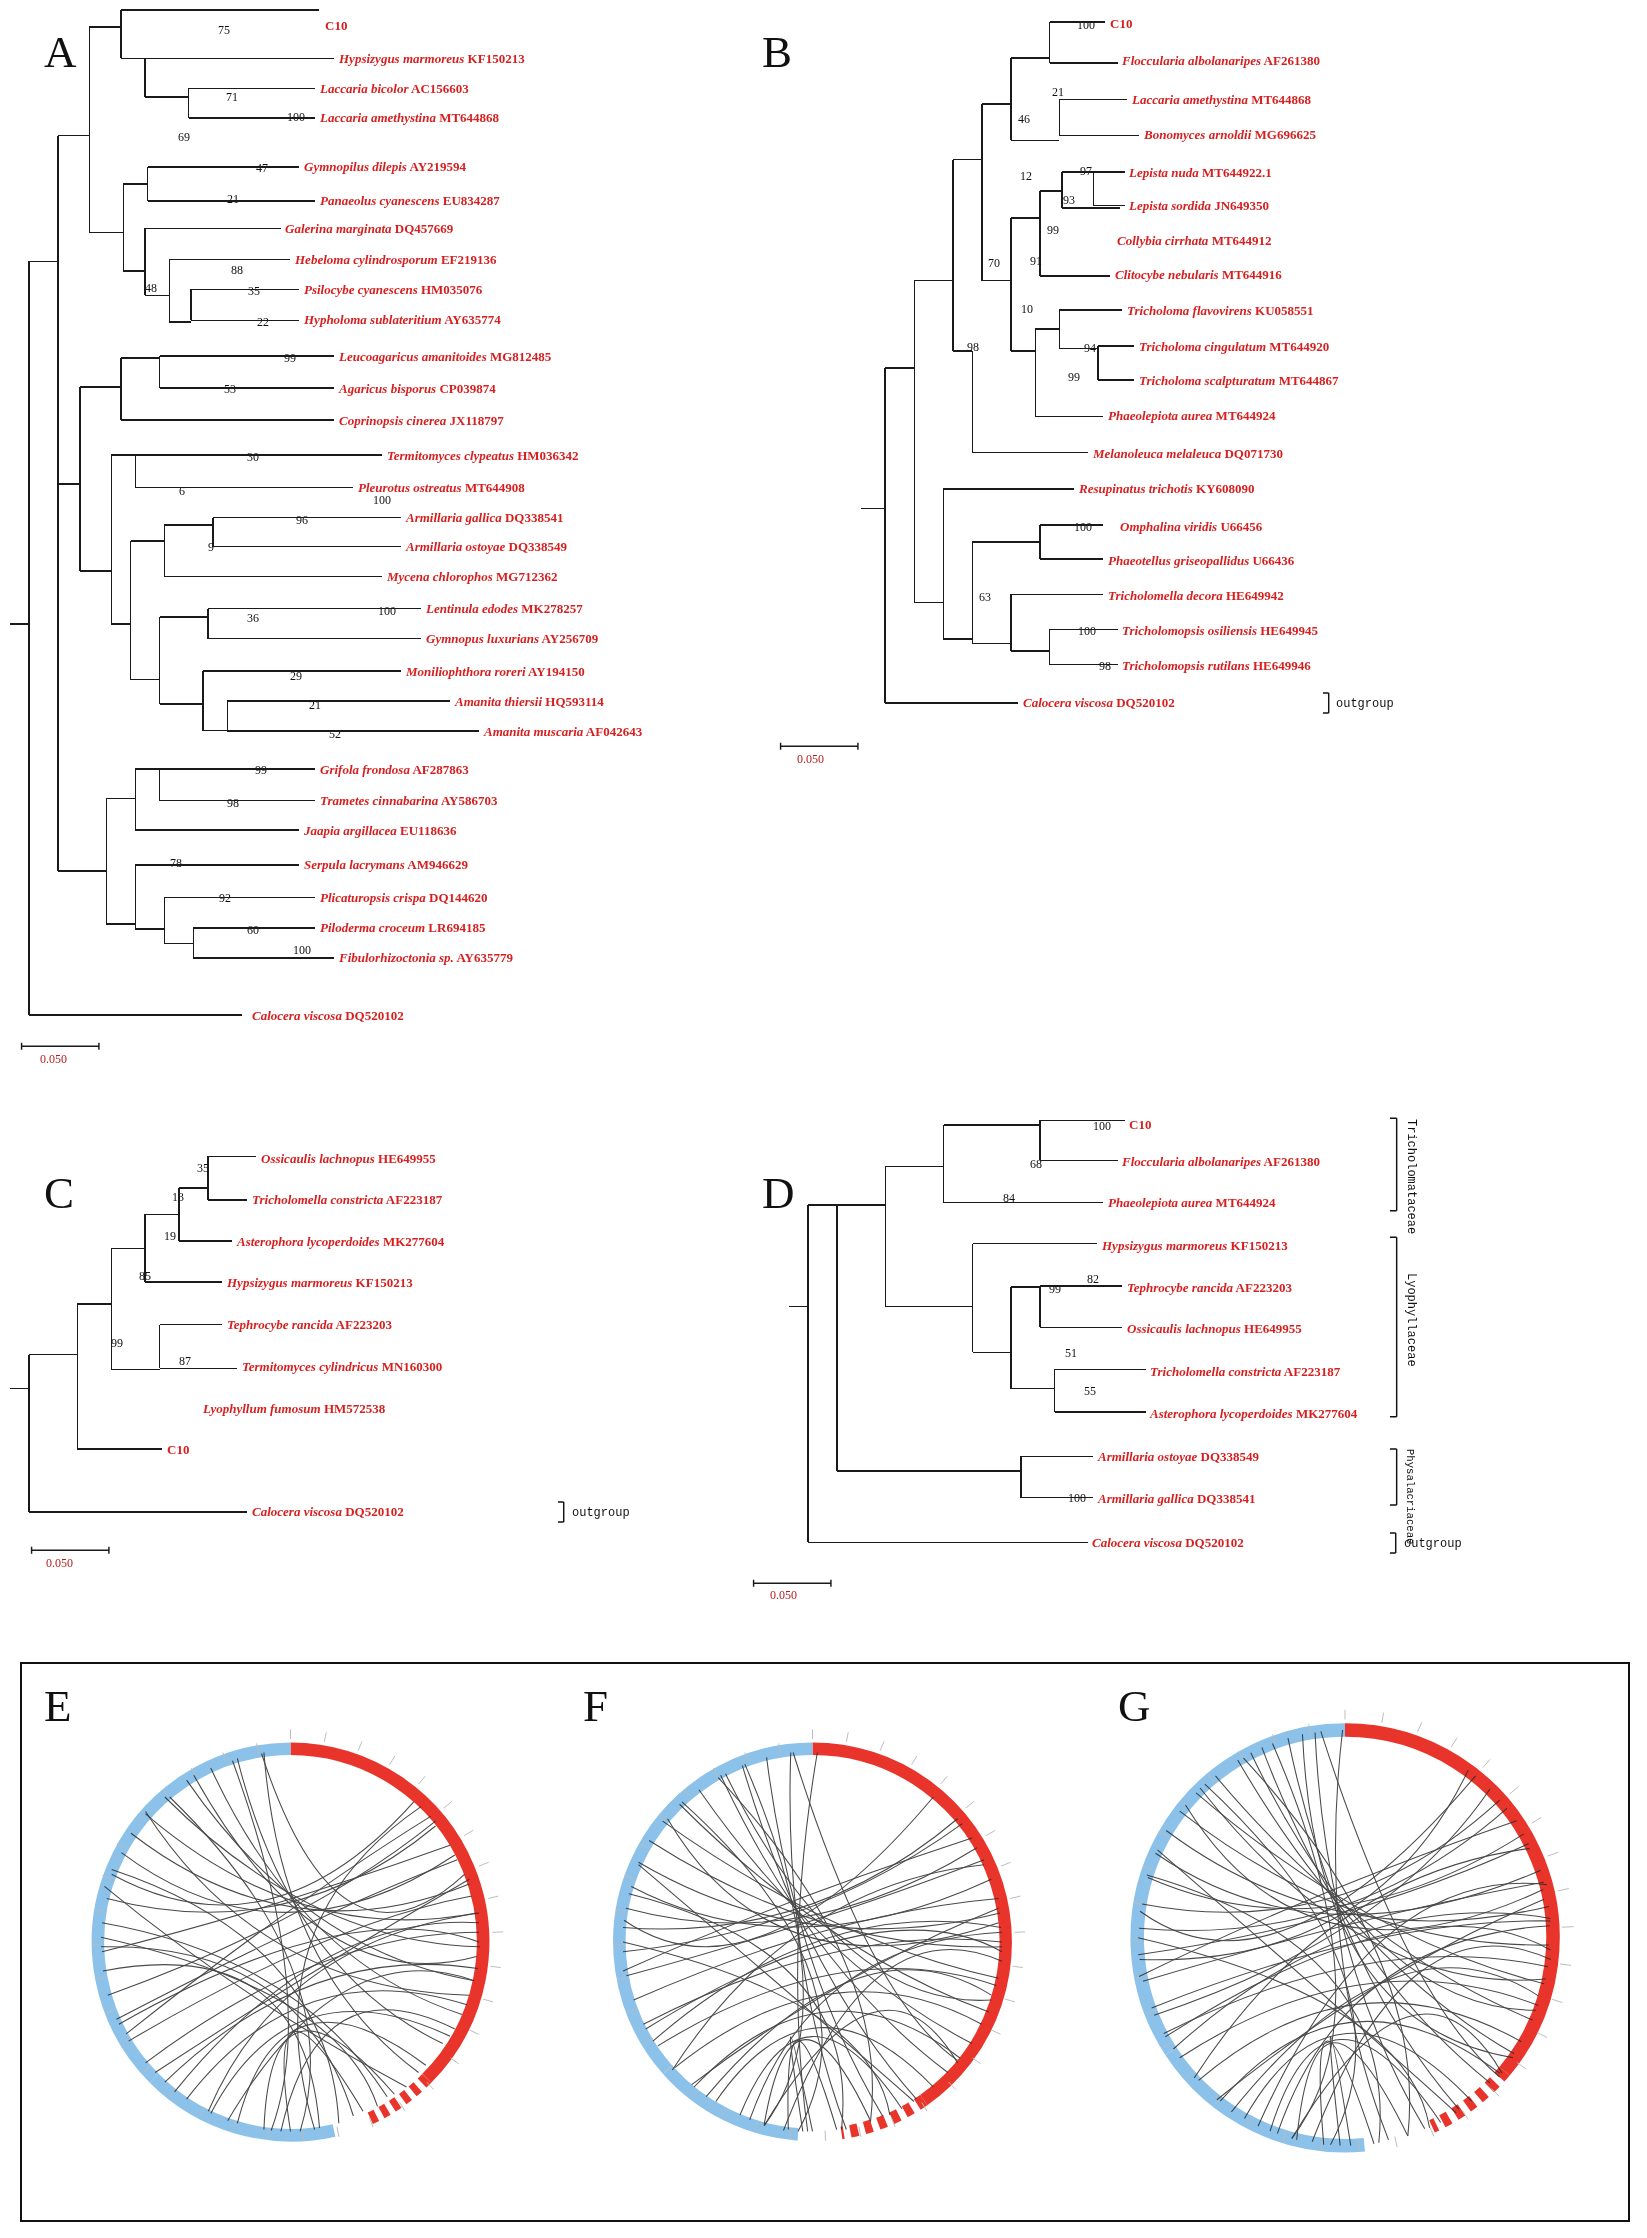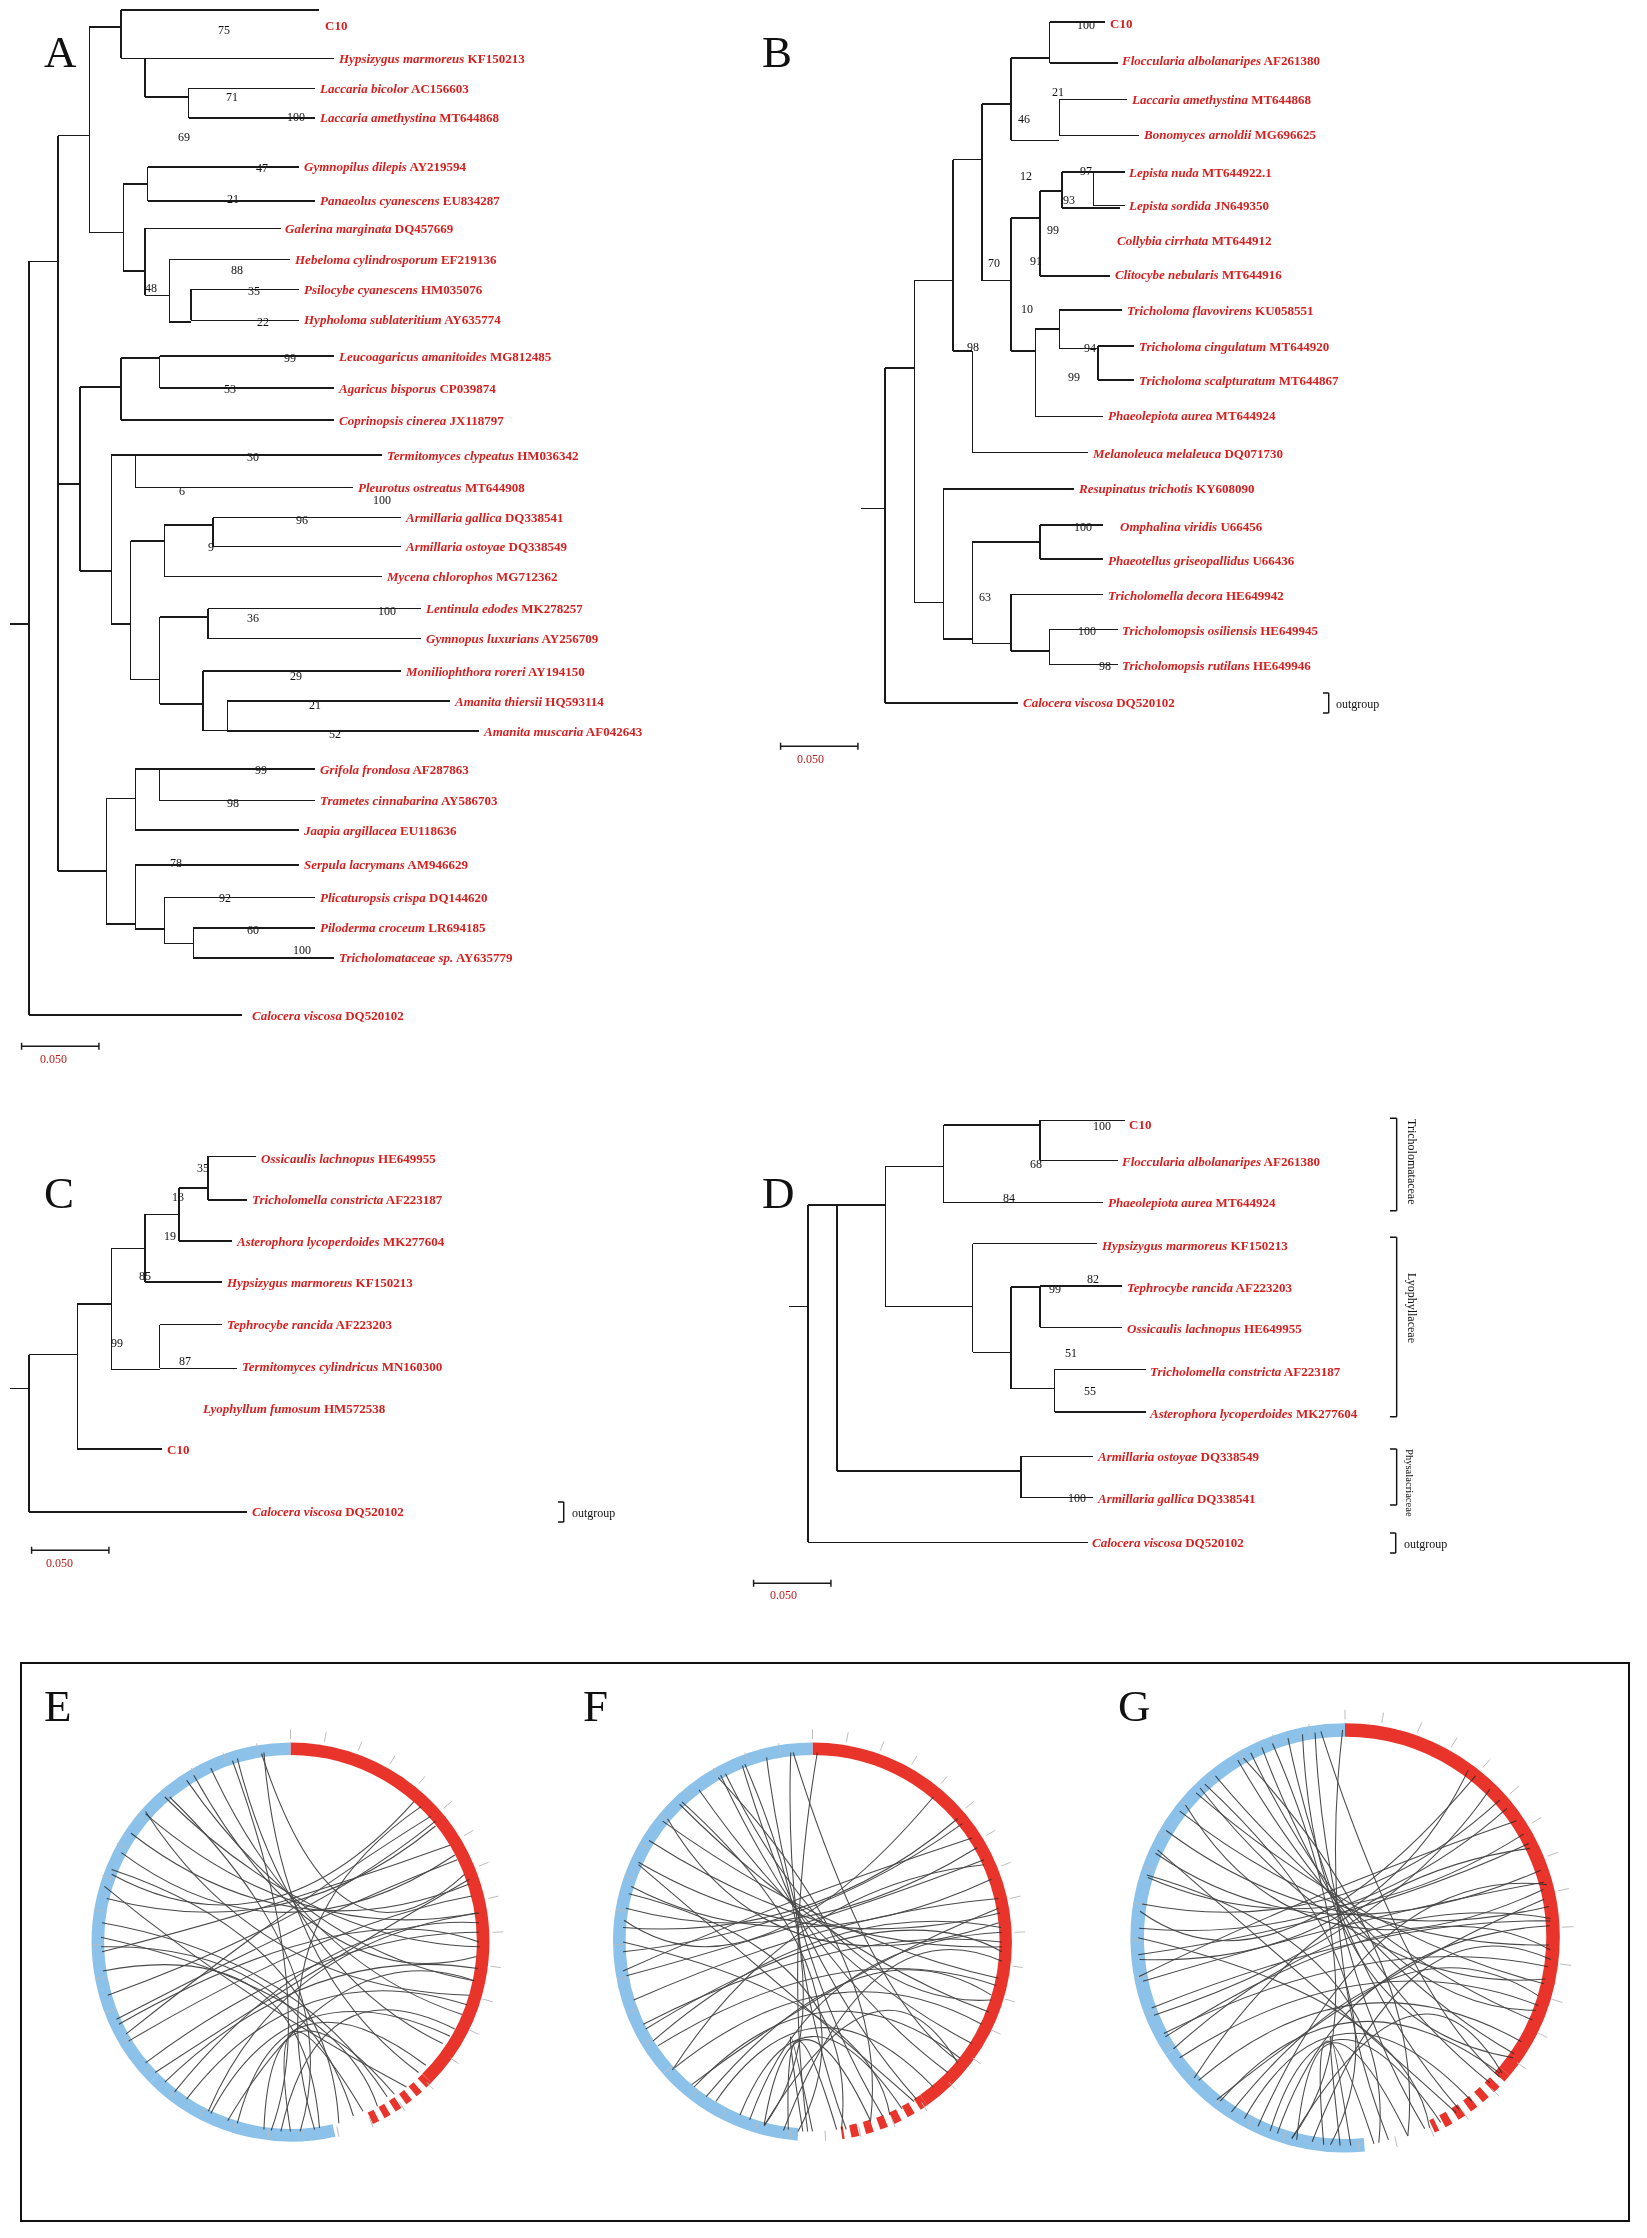--- a/index.html
+++ b/index.html
@@ -4,21 +4,21 @@
 <style>
   html,body{margin:0;padding:0;background:#ffffff;}
   body{width:1648px;height:2239px;position:relative;font-family:"Liberation Serif",serif;}
   .panel{position:absolute;}
   .plabel{position:absolute;font-family:"Liberation Serif",serif;font-weight:400;font-size:45px;color:#111;line-height:1;}
   .taxon{position:absolute;color:#d81f1f;font-weight:bold;font-size:13px;white-space:nowrap;font-family:"Liberation Serif",serif;}
   .taxon .it{font-style:italic;}
   .boot{position:absolute;color:#111;font-size:12px;font-family:"Liberation Serif",serif;white-space:nowrap;}
   .scaleTxt{position:absolute;font-size:12px;color:#b91c1c;font-family:"Liberation Serif",serif;}
   .brk{position:absolute;}
-  .brklbl{position:absolute;font-size:12px;color:#111;font-family:Liberation Serif, serif;white-space:nowrap;}
+  .brklbl{position:absolute;font-size:12px;color:#111;font-family:Liberation Mono, monospace;white-space:nowrap;}
   .brklbl.vert{writing-mode:vertical-rl;text-orientation:mixed;}
   .circBox{position:absolute;border:2.4px solid #111;}
   svg{display:block;}
 </style>
 </head>
 <body>
 
 <div class="panel" style="left:0;top:0;width:740px;height:1137px;">
   <div class="plabel" style="left:44px;top:30px;">A</div>
 
@@ -44,21 +44,21 @@
   <div class="taxon" style="left:426px;top:631px;"><span class="it">Gymnopus luxurians</span> AY256709</div>
   <div class="taxon" style="left:406px;top:664px;"><span class="it">Moniliophthora roreri</span> AY194150</div>
   <div class="taxon" style="left:455px;top:694px;"><span class="it">Amanita thiersii</span> HQ593114</div>
   <div class="taxon" style="left:484px;top:724px;"><span class="it">Amanita muscaria</span> AF042643</div>
   <div class="taxon" style="left:320px;top:762px;"><span class="it">Grifola frondosa</span> AF287863</div>
   <div class="taxon" style="left:320px;top:793px;"><span class="it">Trametes cinnabarina</span> AY586703</div>
   <div class="taxon" style="left:304px;top:823px;"><span class="it">Jaapia argillacea</span> EU118636</div>
   <div class="taxon" style="left:304px;top:857px;"><span class="it">Serpula lacrymans</span> AM946629</div>
   <div class="taxon" style="left:320px;top:890px;"><span class="it">Plicaturopsis crispa</span> DQ144620</div>
   <div class="taxon" style="left:320px;top:920px;"><span class="it">Piloderma croceum</span> LR694185</div>
-  <div class="taxon" style="left:339px;top:950px;"><span class="it">Tricholomataceae sp.</span> AY635779</div>
+  <div class="taxon" style="left:339px;top:950px;"><span class="it">Fibulorhizoctonia sp.</span> AY635779</div>
   <div class="taxon" style="left:252px;top:1008px;"><span class="it">Calocera viscosa</span> DQ520102</div>
 
   <div class="boot" style="left:218px;top:23px;">75</div>
   <div class="boot" style="left:226px;top:90px;">71</div>
   <div class="boot" style="left:287px;top:110px;">100</div>
   <div class="boot" style="left:178px;top:130px;">69</div>
   <div class="boot" style="left:256px;top:161px;">47</div>
   <div class="boot" style="left:227px;top:192px;">21</div>
   <div class="boot" style="left:231px;top:263px;">88</div>
   <div class="boot" style="left:248px;top:284px;">35</div>

